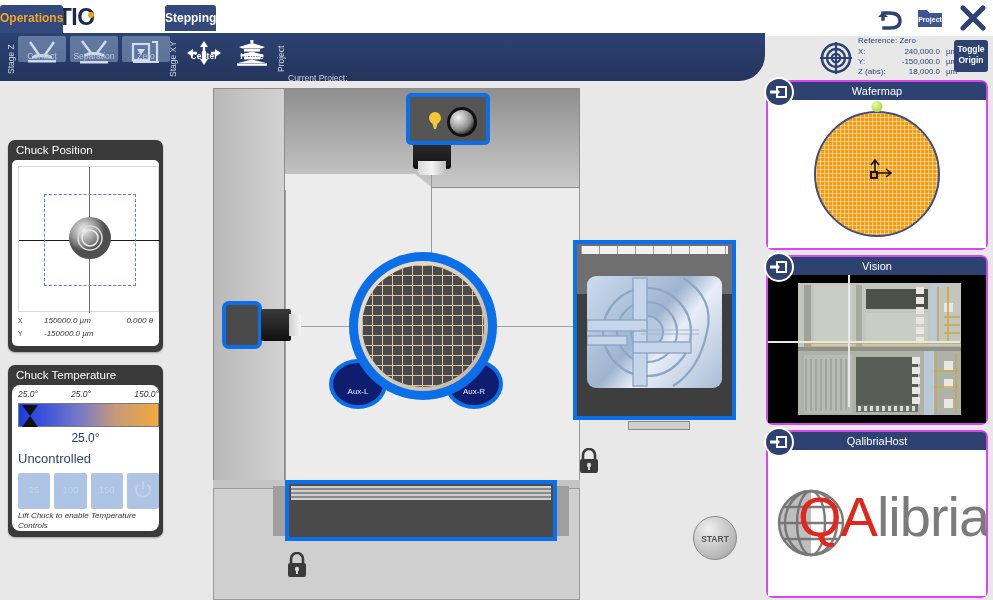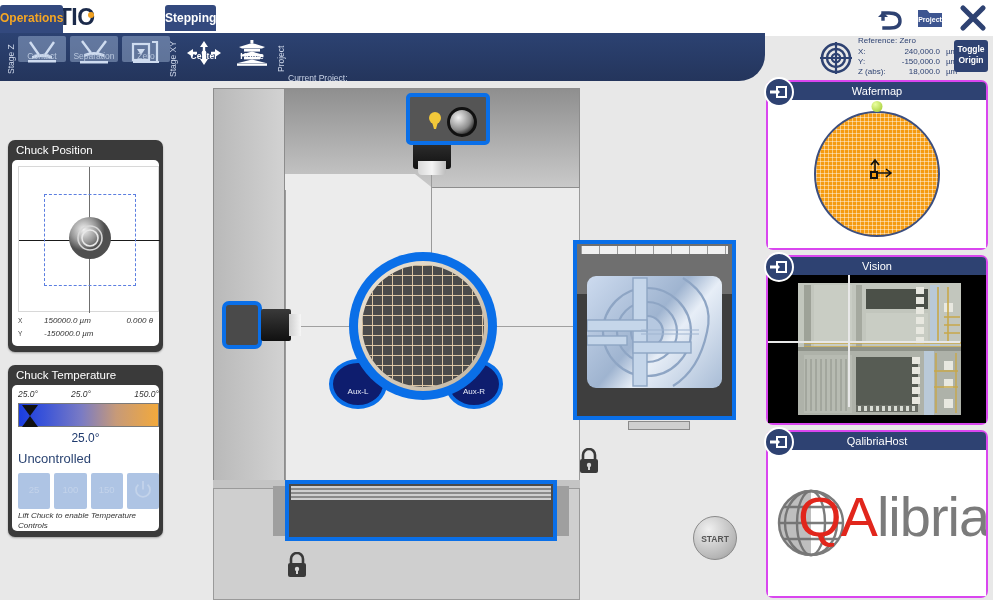--- a/index.html
+++ b/index.html
@@ -88,21 +88,21 @@
   }
   .panel-title {
     color:#ffffff; font-size:11.5px; padding:4px 0 4px 8px;
   }
   .panel-body {
     background:#ffffff; border-radius:5px; margin:0 4px 4px 4px;padding-left:7px;
   }
   #chuck-position { left:8px; top:140px; width:155px; height:212px; }
   #chuck-position .panel-body { height: 186px; position:relative; }
   #chuck-temp { left:8px; top:365px; width:155px; height:172px; }
-  #chuck-temp .panel-body { height: 146px; position:relative; }
+  #chuck-temp .panel-body { height: 146px; position:relative;border-radius:8px; }
 
   .cp-plot { position:absolute; left:6px; top:6px; width:141px; height:146px; background:#fff; border:1px solid #d8d8d8;}
   .cp-axis-v { position:absolute; left:70px; top:0; width:1px; height:146px; background:#6f6f6f; }
   .cp-axis-h { position:absolute; left:0; top:73px; width:141px; height:1px; background:#1a1a1a; }
   .cp-dash { position:absolute; left:25px; top:27px; width:92px; height:92px; border:1px dashed #5b7ee0; }
   .cp-chuck { position:absolute; left:49px; top:49px; width:44px; height:44px; }
   .cp-read { position:absolute; bottom:4px; left:6px; right:6px; font-size:8px; color:#333; font-style:italic;}
   .cp-row { position:relative; height:13px; }
   .cp-key { position:absolute; left:0; top:1px; font-size:6.5px; font-style:normal; color:#444;}
   .cp-v { position:absolute; left:26px; }

